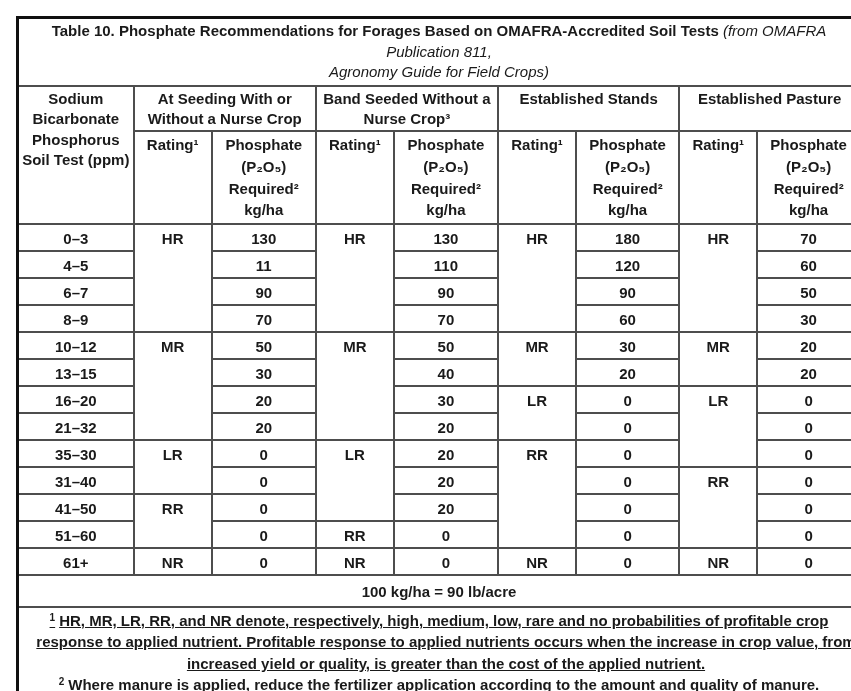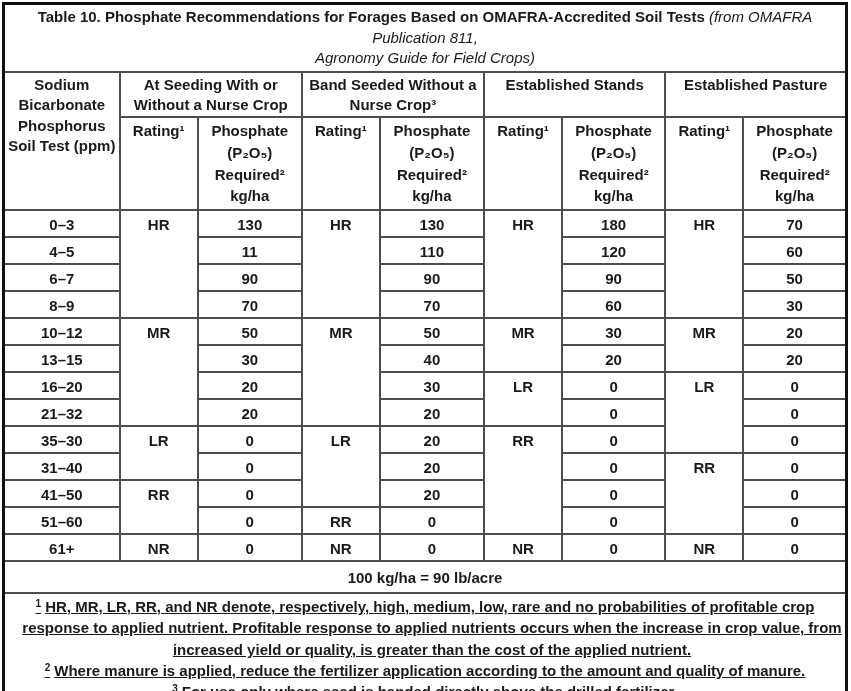--- a/index.html
+++ b/index.html
@@ -6,21 +6,21 @@
     margin: 0;
     padding: 0;
     background: #ffffff;
     font-family: "Liberation Sans", "DejaVu Sans", sans-serif;
     color: #1a1a1a;
   }
   .page {
     width: 851px;
     height: 691px;
     box-sizing: border-box;
-    padding: 2px;
+    padding: 16px;
     background: #ffffff;
   }
   table.rec {
     width: 846px;
     border-collapse: collapse;
     table-layout: fixed;
     border: 3px solid #101010;
     background: #ffffff;
   }
   table.rec td, table.rec th {

